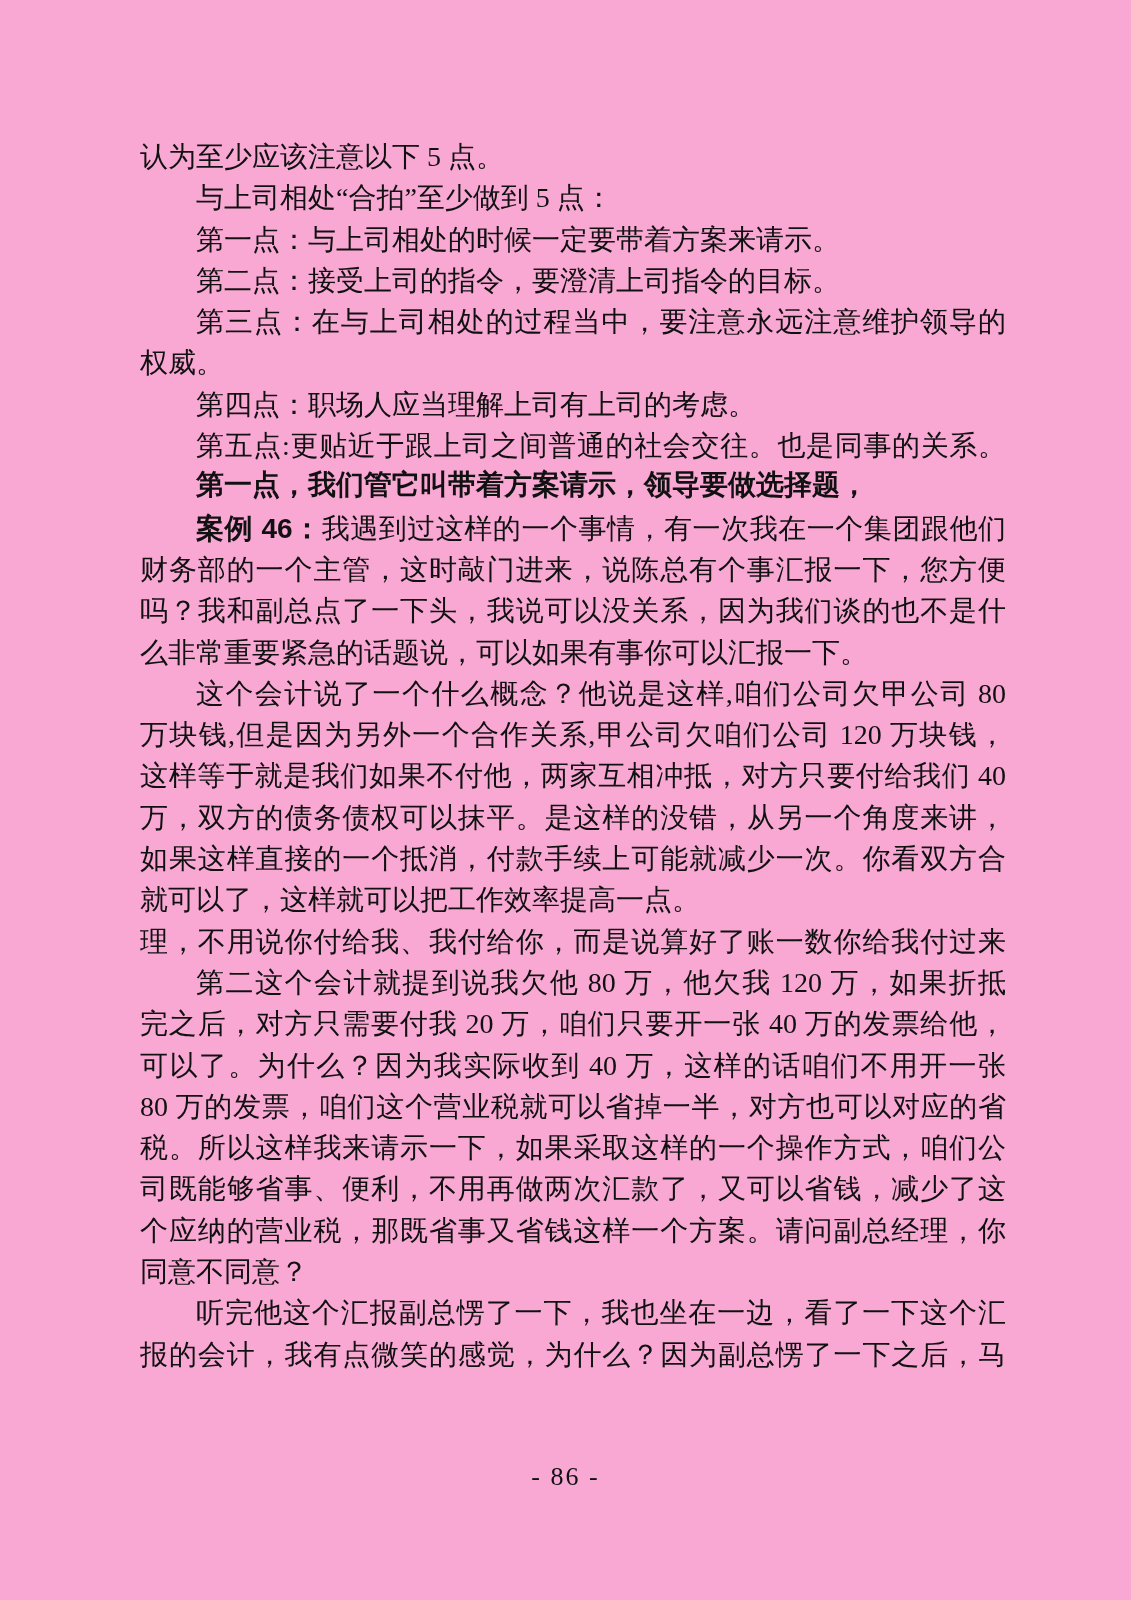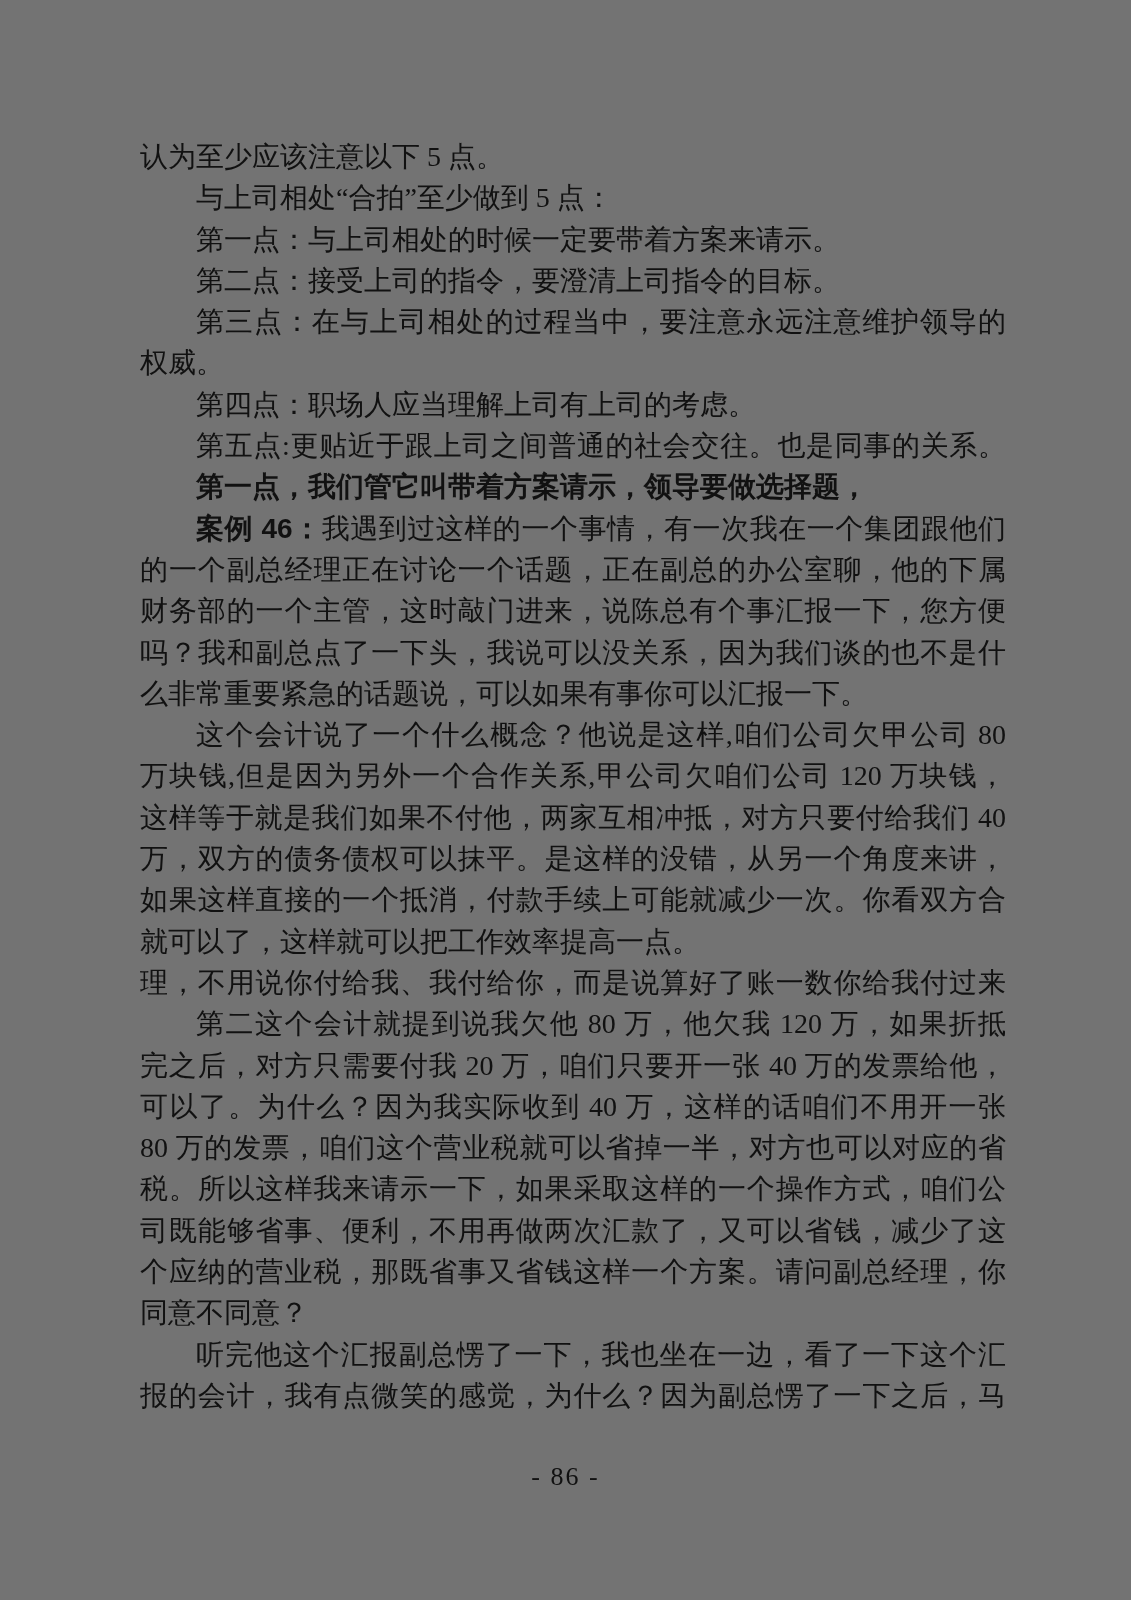--- a/index.html
+++ b/index.html
@@ -1,20 +1,20 @@
 <!DOCTYPE html>
 <html><head>
 <meta charset="utf-8">
 <style>
   html, body { margin: 0; padding: 0; background: #ffffff; }
   .page {
     position: relative;
     width: 1131px;
     height: 1600px;
-    background: #737373;
+    background: #f9a8d4;
     color: #111111;
     font-family: "Liberation Serif", "DejaVu Serif", serif;
     overflow: hidden;
   }
   .body-text {
     position: absolute;
     left: 140px;
     top: 136px;
     width: 866px;
     font-size: 28px;
@@ -25,21 +25,21 @@
     white-space: normal;
     text-align: left;
   }
   .line.indent { padding-left: 56px; }
   .line.justify {
     text-align: justify;
     text-align-last: justify;
   }
   .line.bold {
     font-weight: bold;
-    font-family: Liberation Sans, sans-serif;
+    font-family: Liberation Mono, monospace;
   }
   .lead {
     font-weight: bold;
     font-family: "Liberation Sans", "DejaVu Sans", sans-serif;
   }
   .footer {
     position: absolute;
     left: 0;
     top: 1462px;
     width: 100%;
@@ -57,21 +57,20 @@
       <div class="line"><span>认为至少应该注意以下 5 点。</span></div>
       <div class="line indent"><span>与上司相处“合拍”至少做到 5 点：</span></div>
       <div class="line indent"><span>第一点：与上司相处的时候一定要带着方案来请示。</span></div>
       <div class="line indent"><span>第二点：接受上司的指令，要澄清上司指令的目标。</span></div>
       <div class="line indent justify"><span>第三点：在与上司相处的过程当中，要注意永远注意维护领导的</span></div>
       <div class="line"><span>权威。</span></div>
       <div class="line indent"><span>第四点：职场人应当理解上司有上司的考虑。</span></div>
       <div class="line indent justify"><span>第五点:更贴近于跟上司之间普通的社会交往。也是同事的关系。</span></div>
       <div class="line indent bold"><span>第一点，我们管它叫带着方案请示，领导要做选择题，</span></div>
       <div class="line indent justify"><b class="lead">案例 46：</b><span>我遇到过这样的一个事情，有一次我在一个集团跟他们</span></div>
-      <div class="line justify"><span>的一个副总经理正在讨论一个话题，正在副总的办公室聊，他的下属</span></div>
       <div class="line justify"><span>财务部的一个主管，这时敲门进来，说陈总有个事汇报一下，您方便</span></div>
       <div class="line justify"><span>吗？我和副总点了一下头，我说可以没关系，因为我们谈的也不是什</span></div>
       <div class="line"><span>么非常重要紧急的话题说，可以如果有事你可以汇报一下。</span></div>
       <div class="line indent justify"><span>这个会计说了一个什么概念？他说是这样,咱们公司欠甲公司 80</span></div>
       <div class="line justify"><span>万块钱,但是因为另外一个合作关系,甲公司欠咱们公司 120 万块钱，</span></div>
       <div class="line justify"><span>这样等于就是我们如果不付他，两家互相冲抵，对方只要付给我们 40</span></div>
       <div class="line justify"><span>万，双方的债务债权可以抹平。是这样的没错，从另一个角度来讲，</span></div>
       <div class="line justify"><span>如果这样直接的一个抵消，付款手续上可能就减少一次。你看双方合</span></div>
       <div class="line"><span>就可以了，这样就可以把工作效率提高一点。</span></div>
       <div class="line justify"><span>理，不用说你付给我、我付给你，而是说算好了账一数你给我付过来</span></div>

